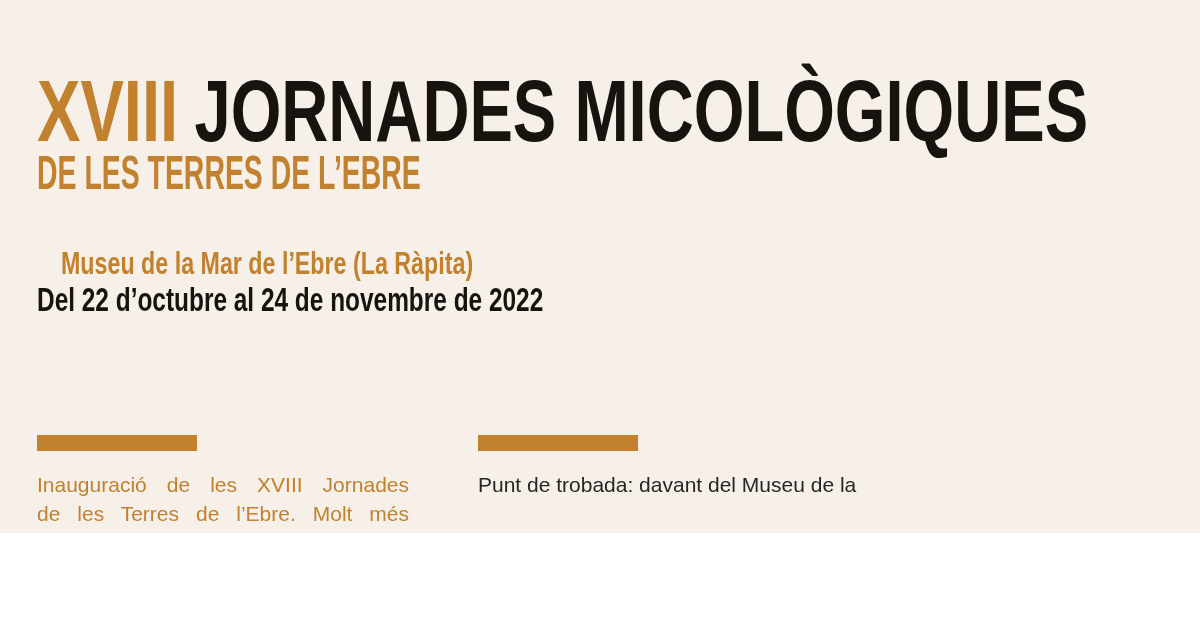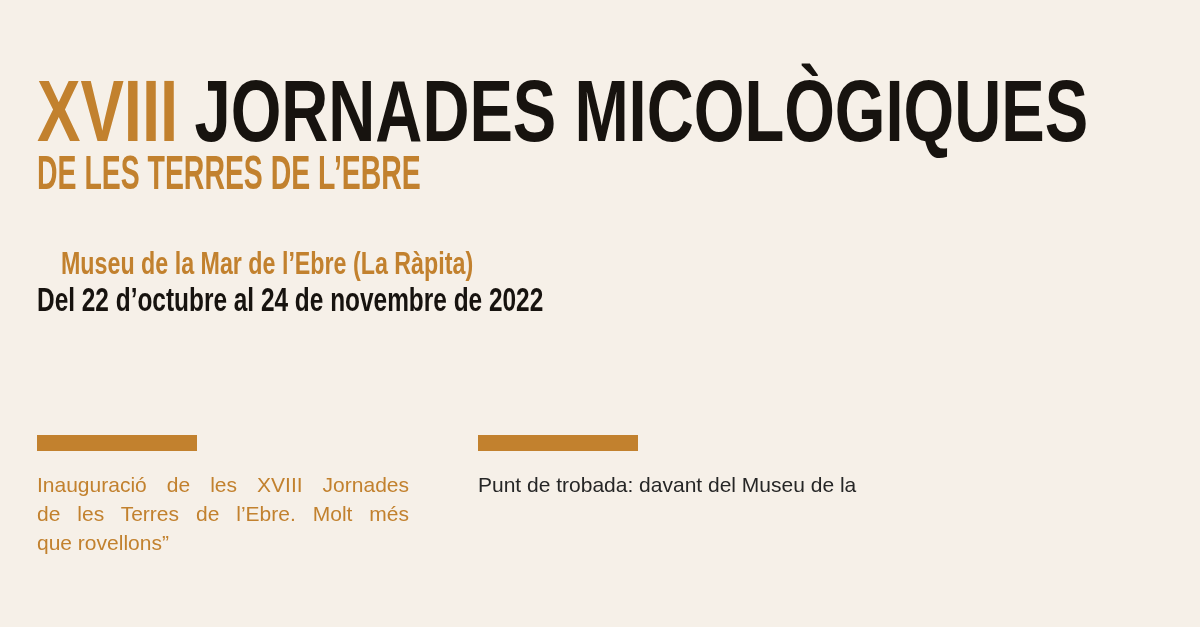--- a/index.html
+++ b/index.html
@@ -8,21 +8,21 @@
   }
   body {
     width: 1200px;
     height: 627px;
     overflow: hidden;
     font-family: "Liberation Sans", "DejaVu Sans", sans-serif;
   }
   .page {
     position: relative;
     width: 1200px;
-    height: 627px;
+    height: 533px;
     background: var(--bg, #F6F0E8);
     overflow: hidden;
   }
   
   .cond {
     display: inline-block;
     transform-origin: left top;
     white-space: nowrap;
     font-weight: 700;
     line-height: 1;

